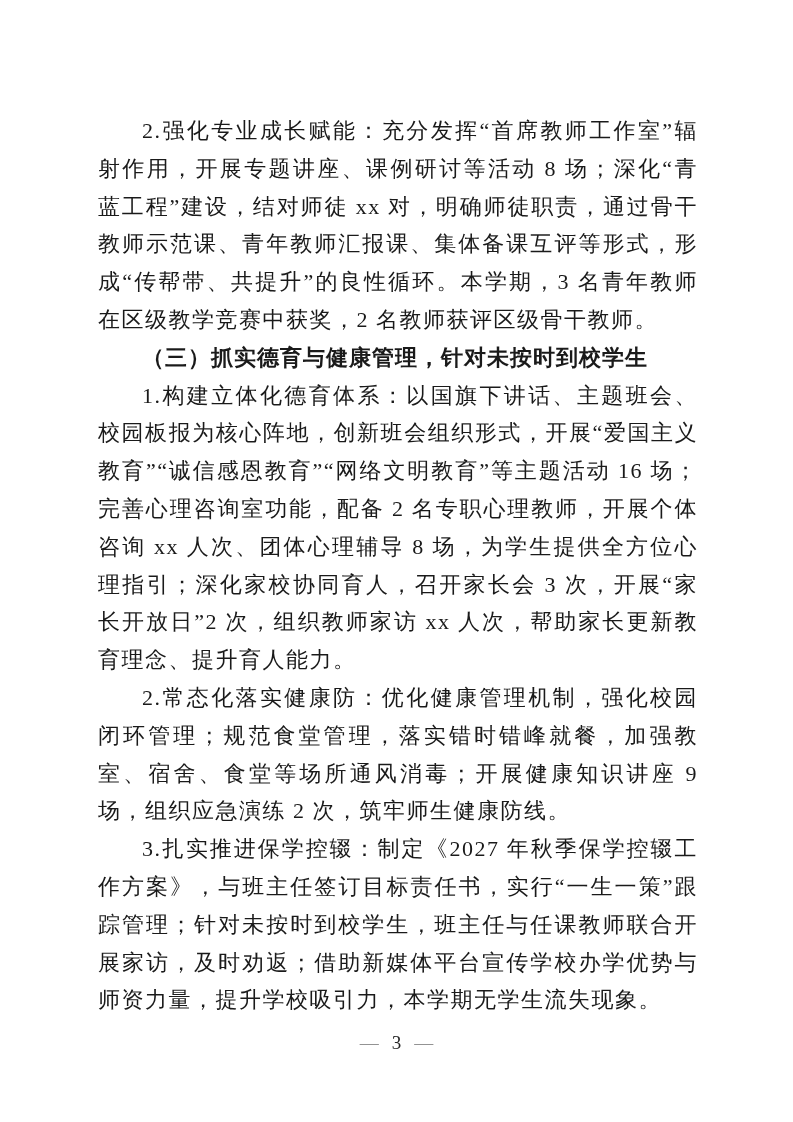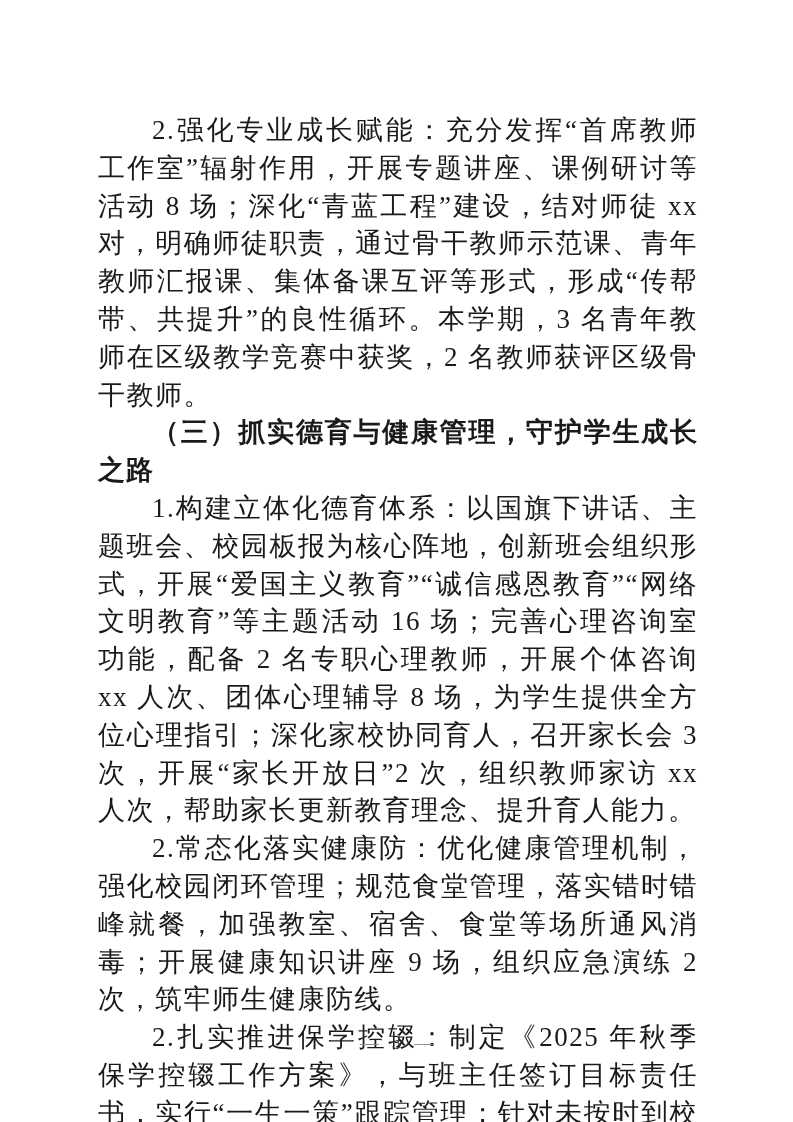--- a/index.html
+++ b/index.html
@@ -16,21 +16,21 @@
   }
   .doc-body {
     position: absolute;
     left: 98px;
     top: 112px;
     width: 600px;
   }
   .paragraph, .heading {
     margin: 0;
     font-family: "Liberation Serif", "DejaVu Serif", serif;
-    font-size: 27px;
+    font-size: 22px;
     line-height: 37.8px;
     color: #1a1a1a;
     text-align: justify;
     text-justify: inter-character;
     text-indent: 2em;
     letter-spacing: 1.5px;
   }
   .heading {
     font-weight: bold;
     letter-spacing: 1px;
@@ -52,21 +52,21 @@
     color: #262626;
     margin: 0 13px;
   }
 </style>
 </head>
 <body>
 
 <div class="page">
   <div class="doc-body">
       <p class="paragraph">2.强化专业成长赋能：充分发挥“首席教师工作室”辐射作用，开展专题讲座、课例研讨等活动 8 场；深化“青蓝工程”建设，结对师徒 xx 对，明确师徒职责，通过骨干教师示范课、青年教师汇报课、集体备课互评等形式，形成“传帮带、共提升”的良性循环。本学期，3 名青年教师在区级教学竞赛中获奖，2 名教师获评区级骨干教师。</p>
-      <p class="heading">（三）抓实德育与健康管理，守护学生成长之路</p>
+      <p class="heading">（三）抓实德育与健康管理，针对未按时到校学生</p>
       <p class="paragraph">1.构建立体化德育体系：以国旗下讲话、主题班会、校园板报为核心阵地，创新班会组织形式，开展“爱国主义教育”“诚信感恩教育”“网络文明教育”等主题活动 16 场；完善心理咨询室功能，配备 2 名专职心理教师，开展个体咨询 xx 人次、团体心理辅导 8 场，为学生提供全方位心理指引；深化家校协同育人，召开家长会 3 次，开展“家长开放日”2 次，组织教师家访 xx 人次，帮助家长更新教育理念、提升育人能力。</p>
       <p class="paragraph">2.常态化落实健康防：优化健康管理机制，强化校园闭环管理；规范食堂管理，落实错时错峰就餐，加强教室、宿舍、食堂等场所通风消毒；开展健康知识讲座 9 场，组织应急演练 2 次，筑牢师生健康防线。</p>
-      <p class="paragraph">2.扎实推进保学控辍：制定《2025 年秋季保学控辍工作方案》，与班主任签订目标责任书，实行“一生一策”跟踪管理；针对未按时到校学生，班主任与任课教师联合开展家访，及时劝返；借助新媒体平台宣传学校办学优势与师资力量，提升学校吸引力，本学期无学生流失现象。</p>
+      <p class="paragraph">3.扎实推进保学控辍：制定《2027 年秋季保学控辍工作方案》，与班主任签订目标责任书，实行“一生一策”跟踪管理；针对未按时到校学生，班主任与任课教师联合开展家访，及时劝返；借助新媒体平台宣传学校办学优势与师资力量，提升学校吸引力，本学期无学生流失现象。</p>
     </div>
   <div class="footer">
     <span class="dash">—</span><span class="num">3</span><span class="dash">—</span>
   </div>
 </div>
 
 </body></html>

